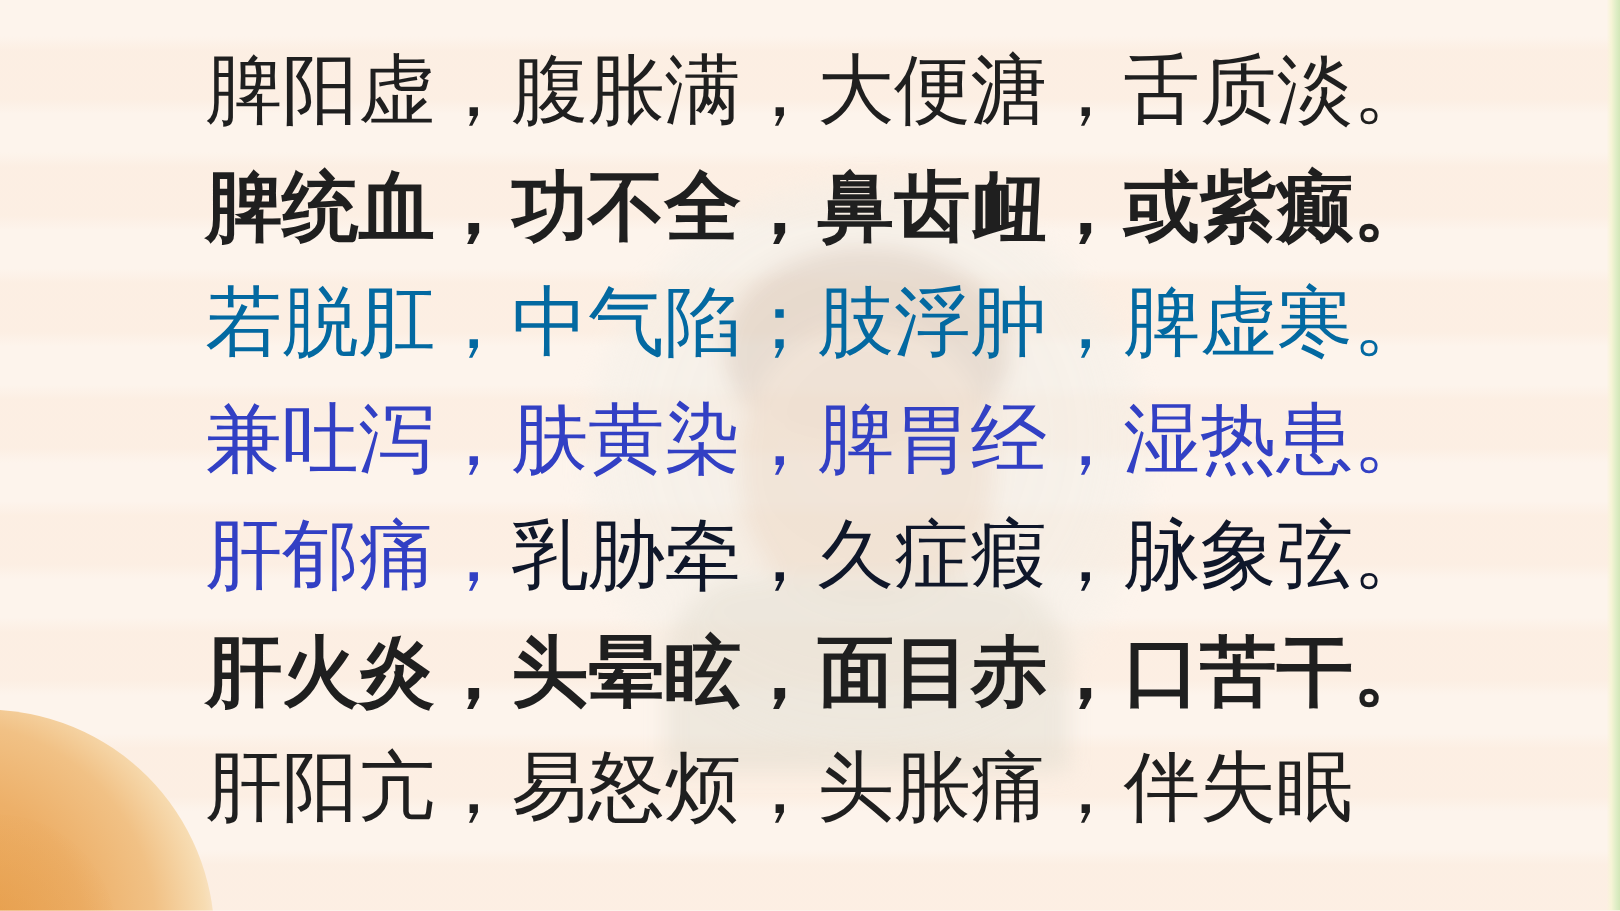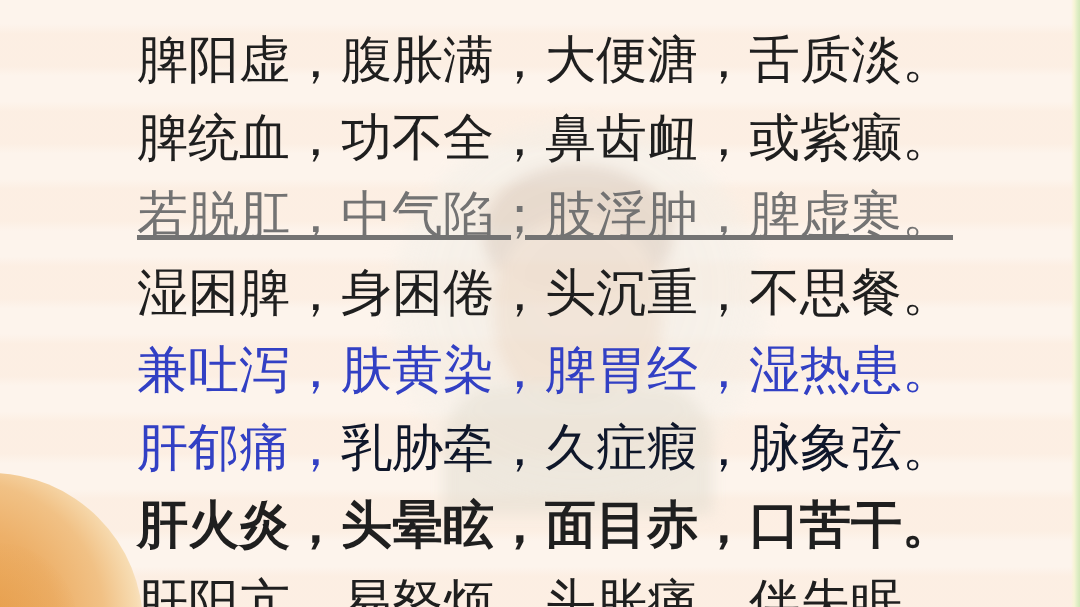--- a/index.html
+++ b/index.html
@@ -146,27 +146,24 @@
   <div class="speckle"></div>
 </div>
 
 <div class="edge-strip"></div>
 
 <div class="verse">
   <div class="line">
     <span style="color: rgb(31, 31, 31);">脾阳虚，腹胀满，大便溏，舌质淡。</span>
   </div>
   <div class="line">
-    <span style="color: rgb(31, 31, 31);">脾统血，功不全，鼻齿衄，或紫癫。</span>
+    <span style="color: rgb(31, 31, 31); font-weight: bold;">脾统血，功不全，鼻齿衄，或紫癫。</span>
   </div>
   <div class="line">
-    <span style="color: #737373; text-decoration: underline;">若脱肛，中气陷；肢浮肿，脾虚寒。</span>
-  </div>
-  <div class="line">
-    <span style="color: rgb(31, 31, 31);">湿困脾，身困倦，头沉重，不思餐。</span>
+    <span style="color: #0369a1;">若脱肛，中气陷；肢浮肿，脾虚寒。</span>
   </div>
   <div class="line">
     <span style="color: rgb(50, 64, 196);">兼吐泻，肤黄染，脾胃经，湿热患。</span>
   </div>
   <div class="line">
     <span style="color: rgb(50, 64, 196);">肝郁痛，</span>
     <span style="color: #0f172a;">乳胁牵，久症瘕，脉象弦。</span>
   </div>
   <div class="line">
     <span style="color: rgb(31, 31, 31); font-weight: bold;">肝火炎，头晕眩，面目赤，口苦干。</span>

